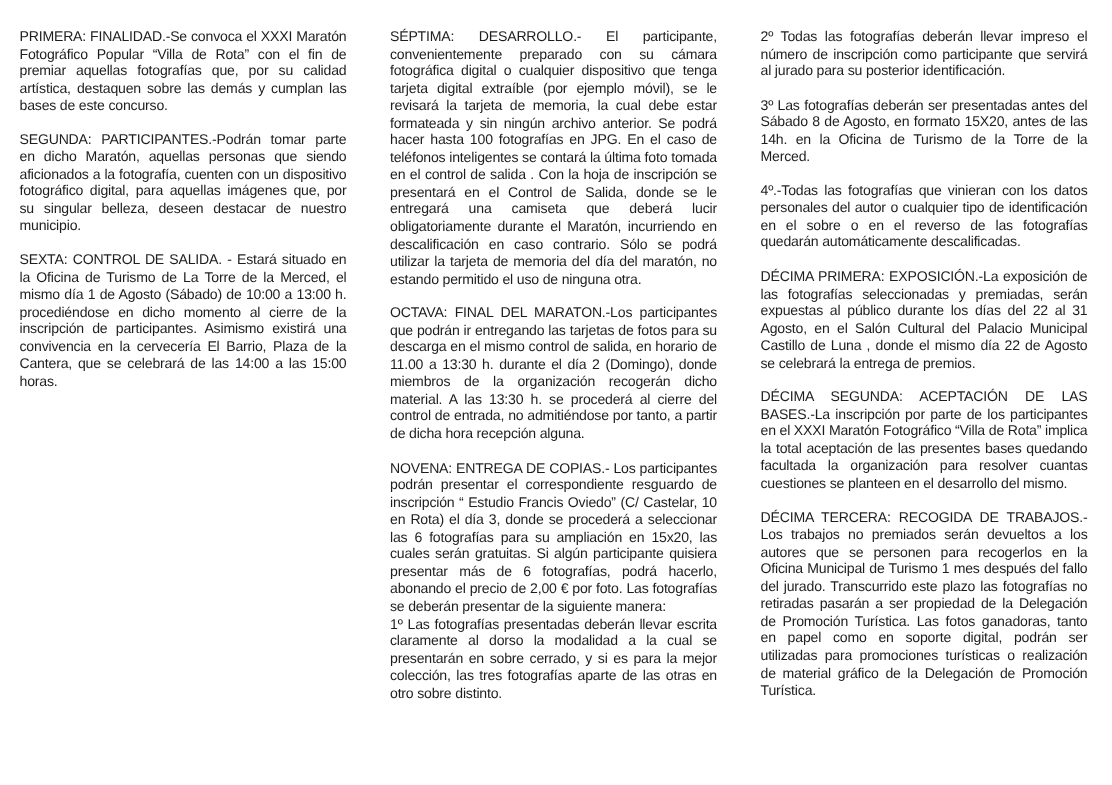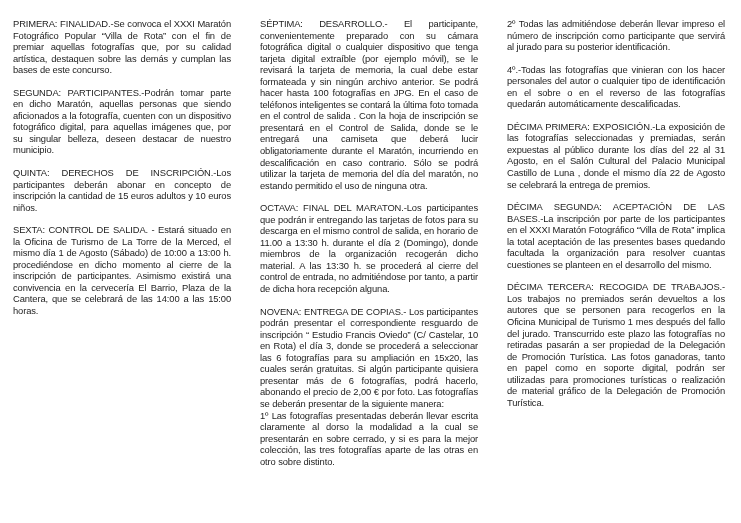--- a/index.html
+++ b/index.html
@@ -33,29 +33,29 @@
     white-space: pre-line;
   }
 </style>
 </head>
 <body>
 
 <div class="page">
   <div class="column">
       <p class="para">PRIMERA: FINALIDAD.-Se convoca el XXXI Maratón Fotográfico Popular “Villa de Rota” con el fin de premiar aquellas fotografías que, por su calidad artística, destaquen sobre las demás y cumplan las bases de este concurso.</p>
       <p class="para">SEGUNDA: PARTICIPANTES.-Podrán tomar parte en dicho Maratón, aquellas personas que siendo aficionados a la fotografía, cuenten con un dispositivo fotográfico digital, para aquellas imágenes que, por su singular belleza, deseen destacar de nuestro municipio.</p>
-      <p class="para">QUINTA: DERECHOS DE INSCRIPCIÓN.-Los participantes deberán abonar en concepto de inscripción la cantidad de 15 euros adultos y 10 euros niños.</p>
       <p class="para">SEXTA: CONTROL DE SALIDA. - Estará situado en la Oficina de Turismo de La Torre de la Merced, el mismo día 1 de Agosto (Sábado) de 10:00 a 13:00 h. procediéndose en dicho momento al cierre de la inscripción de participantes. Asimismo existirá una convivencia en la cervecería El Barrio, Plaza de la Cantera, que se celebrará de las 14:00 a las 15:00 horas.</p>
     </div>
   <div class="column">
       <p class="para">SÉPTIMA: DESARROLLO.- El participante, convenientemente preparado con su cámara fotográfica digital o cualquier dispositivo que tenga tarjeta digital extraíble (por ejemplo móvil), se le revisará la tarjeta de memoria, la cual debe estar formateada y sin ningún archivo anterior. Se podrá hacer hasta 100 fotografías en JPG. En el caso de teléfonos inteligentes se contará la última foto tomada en el control de salida . Con la hoja de inscripción se presentará en el Control de Salida, donde se le entregará una camiseta que deberá lucir obligatoriamente durante el Maratón, incurriendo en descalificación en caso contrario. Sólo se podrá utilizar la tarjeta de memoria del día del maratón, no estando permitido el uso de ninguna otra.</p>
       <p class="para">OCTAVA: FINAL DEL MARATON.-Los participantes que podrán ir entregando las tarjetas de fotos para su descarga en el mismo control de salida, en horario de 11.00 a 13:30 h. durante el día 2 (Domingo), donde miembros de la organización recogerán dicho material. A las 13:30 h. se procederá al cierre del control de entrada, no admitiéndose por tanto, a partir de dicha hora recepción alguna.</p>
       <p class="para">NOVENA: ENTREGA DE COPIAS.- Los participantes podrán presentar el correspondiente resguardo de inscripción “ Estudio Francis Oviedo” (C/ Castelar, 10 en Rota) el día 3, donde se procederá a seleccionar las 6 fotografías para su ampliación en 15x20, las cuales serán gratuitas. Si algún participante quisiera presentar más de 6 fotografías, podrá hacerlo, abonando el precio de 2,00 € por foto. Las fotografías se deberán presentar de la siguiente manera:
 1º Las fotografías presentadas deberán llevar escrita claramente al dorso la modalidad a la cual se presentarán en sobre cerrado, y si es para la mejor colección, las tres fotografías aparte de las otras en otro sobre distinto.</p>
     </div>
   <div class="column">
-      <p class="para">2º Todas las admitiéndose deberán llevar impreso el número de inscripción como participante que servirá al jurado para su posterior identificación.</p>
-      <p class="para">4º.-Todas las fotografías que vinieran con los hacer personales del autor o cualquier tipo de identificación en el sobre o en el reverso de las fotografías quedarán automáticamente descalificadas.</p>
+      <p class="para">2º Todas las fotografías deberán llevar impreso el número de inscripción como participante que servirá al jurado para su posterior identificación.</p>
+      <p class="para">3º Las fotografías deberán ser presentadas antes del Sábado 8 de Agosto, en formato 15X20, antes de las 14h. en la Oficina de Turismo de la Torre de la Merced.</p>
+      <p class="para">4º.-Todas las fotografías que vinieran con los datos personales del autor o cualquier tipo de identificación en el sobre o en el reverso de las fotografías quedarán automáticamente descalificadas.</p>
       <p class="para">DÉCIMA PRIMERA: EXPOSICIÓN.-La exposición de las fotografías seleccionadas y premiadas, serán expuestas al público durante los días del 22 al 31 Agosto, en el Salón Cultural del Palacio Municipal Castillo de Luna , donde el mismo día 22 de Agosto se celebrará la entrega de premios.</p>
       <p class="para">DÉCIMA SEGUNDA: ACEPTACIÓN DE LAS BASES.-La inscripción por parte de los participantes en el XXXI Maratón Fotográfico “Villa de Rota” implica la total aceptación de las presentes bases quedando facultada la organización para resolver cuantas cuestiones se planteen en el desarrollo del mismo.</p>
       <p class="para">DÉCIMA TERCERA: RECOGIDA DE TRABAJOS.- Los trabajos no premiados serán devueltos a los autores que se personen para recogerlos en la Oficina Municipal de Turismo 1 mes después del fallo del jurado. Transcurrido este plazo las fotografías no retiradas pasarán a ser propiedad de la Delegación de Promoción Turística. Las fotos ganadoras, tanto en papel como en soporte digital, podrán ser utilizadas para promociones turísticas o realización de material gráfico de la Delegación de Promoción Turística.</p>
     </div>
 </div>
 
 </body></html>

